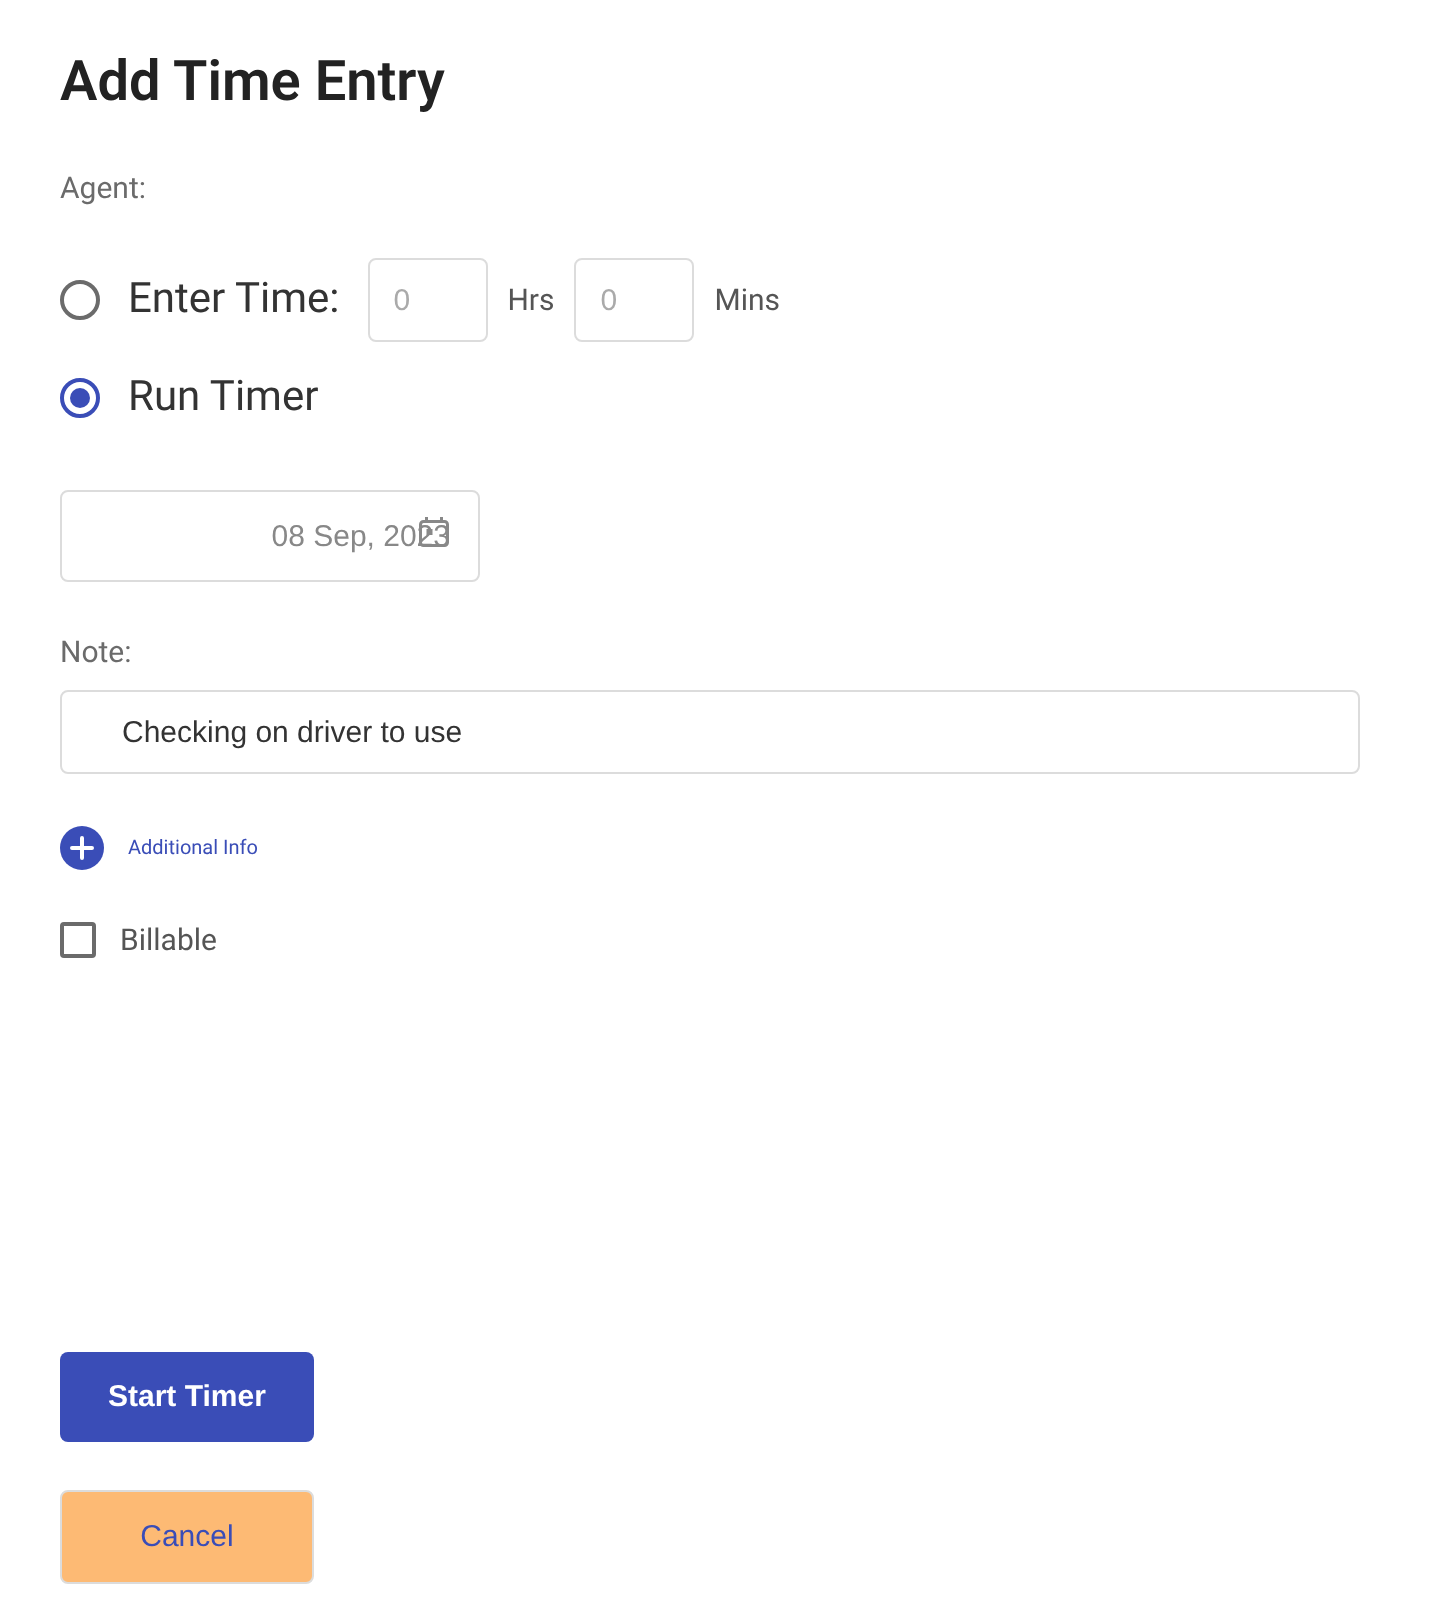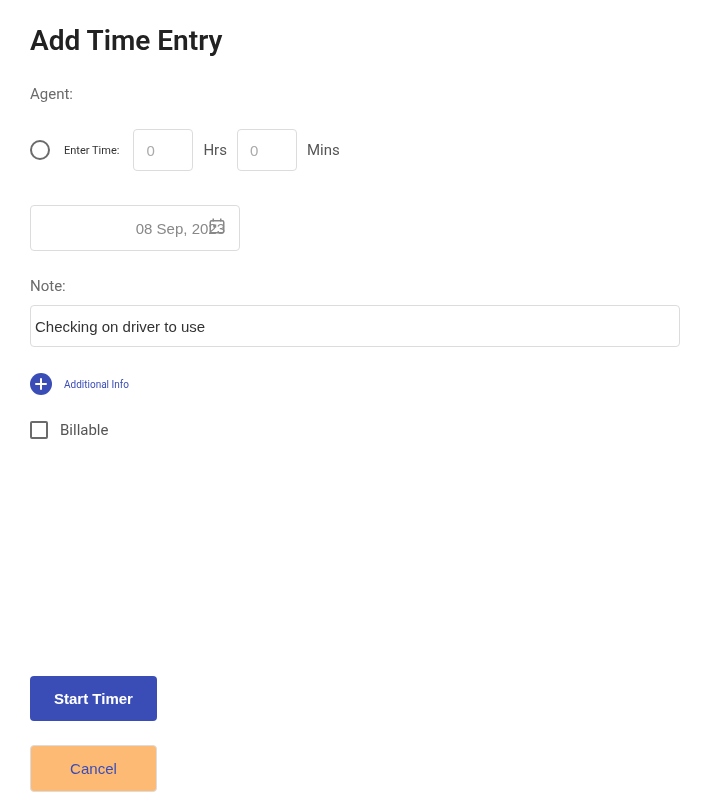--- a/index.html
+++ b/index.html
@@ -73,21 +73,21 @@
     .radio-outer.selected {
       border-color: #3a4db7;
     }
     .radio-inner {
       width: 10px;
       height: 10px;
       border-radius: 50%;
       background: #3a4db7;
     }
     .radio-label {
-      font-size: 11px;
+      font-size: 21px;
       color: #333;
     }
     .time-inputs {
       display: flex;
       align-items: center;
       gap: 10px;
     }
     .num-input {
       width: 60px;
       height: 42px;
@@ -131,21 +131,21 @@
       top: 50%;
       transform: translateY(-50%);
       pointer-events: none;
       color: #888;
     }
     .note-input {
       width: 650px;
       height: 42px;
       border: 1px solid #dcdcdc;
       border-radius: 4px;
-      padding: 0 4px;
+      padding: 0 30px;
       font-size: 15px;
       color: #333;
       outline: none;
     }
     .additional {
       display: flex;
       align-items: center;
       gap: 12px;
       cursor: pointer;
       margin-bottom: 26px;
@@ -228,20 +228,26 @@
     <span class="radio-outer"></span>
     <span class="radio-label">Enter Time:</span>
     <div class="time-inputs">
       <input class="num-input" placeholder="0" style="">
       <span class="unit-label">Hrs</span>
       <input class="num-input" placeholder="0" style="">
       <span class="unit-label">Mins</span>
     </div>
   </div>
 
+  <div class="radio-row">
+    <span class="radio-outer selected">
+      <span class="radio-inner"></span>
+    </span>
+    <span class="radio-label">Run Timer</span>
+  </div>
 </div>
 
 <div class="section">
   <div class="date-wrap">
     <button class="date-input">08 Sep, 2023</button>
     <span class="date-icon">
       <svg width="18" height="18" viewBox="0 0 24 24" fill="currentColor">
         <rect x="3" y="5" width="18" height="16" rx="2" fill="none" stroke="currentColor" stroke-width="2"></rect>
         <rect x="7" y="10" width="4" height="4" fill="currentColor"></rect>
         <line x1="7" y1="2" x2="7" y2="6" stroke="currentColor" stroke-width="2"></line>

